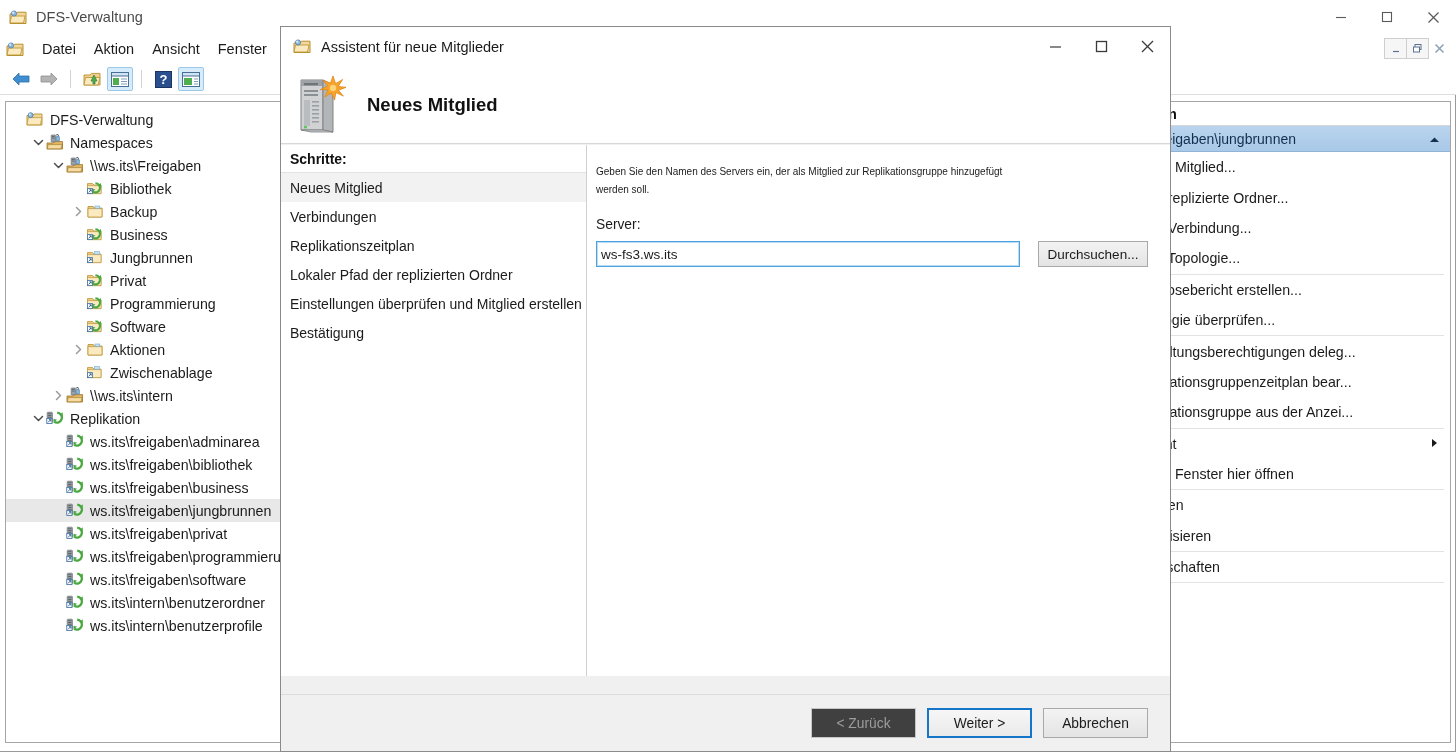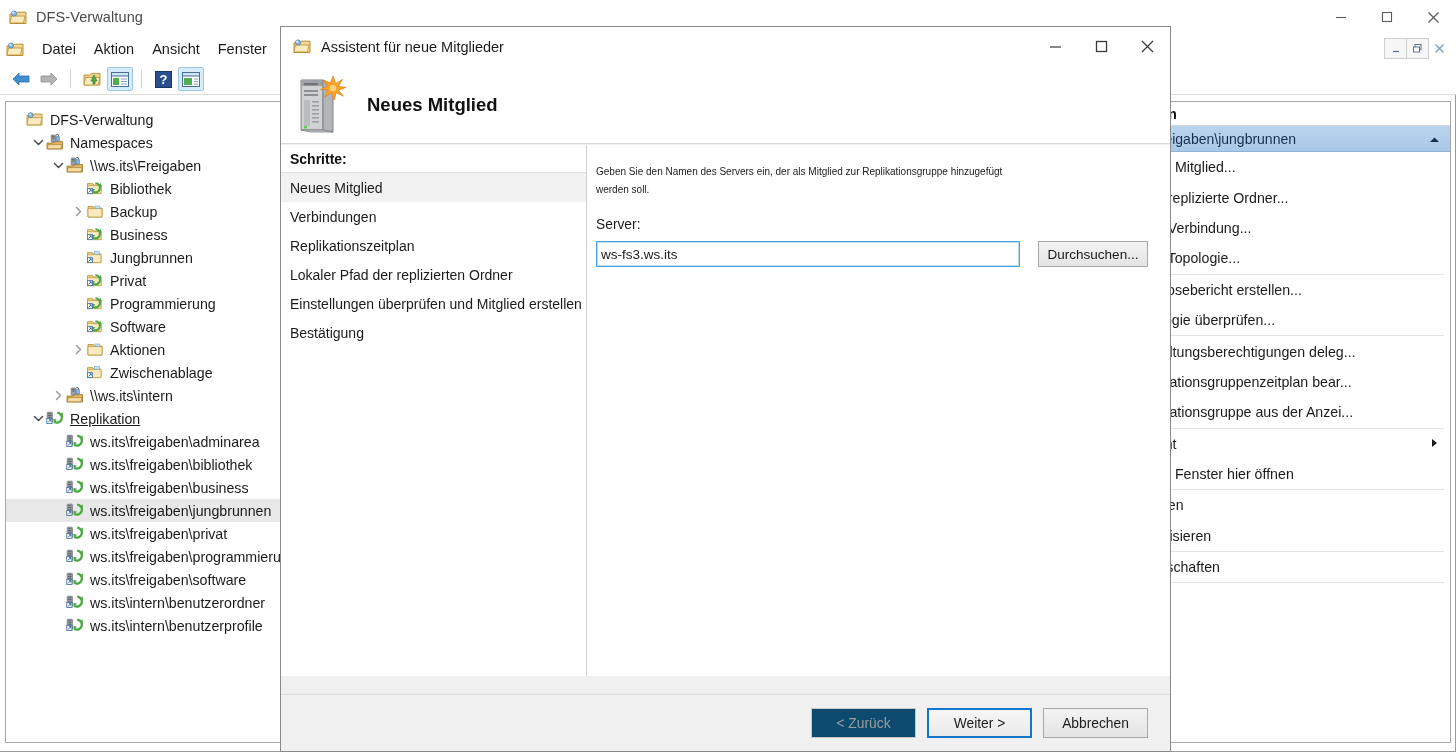--- a/index.html
+++ b/index.html
@@ -209,21 +209,21 @@
     position: absolute; left: 0; bottom: 57px; width: 889px; height: 18px;
     background: #f0f0f0;
   }
   .fbtn {
     width: 105px; height: 30px;
     font-family: "Liberation Sans", sans-serif; font-size: 13.8px; color: #1b1b1b;
     background: linear-gradient(to bottom,#f3f3f3,#e4e4e4);
     border: 1px solid #a9a9a9;
     cursor: default;
   }
-  .fbtn.disabled { color: #9d9d9d; background: #0c4a6e; border-color: #c6c6c6; }
+  .fbtn.disabled { color: #9d9d9d; background: #404040; border-color: #c6c6c6; }
   .fbtn.default { border: 2px solid #1575c8; background: linear-gradient(to bottom,#f7f7f7,#eaeaea); }
 
   
   .ico { display: block; }
 </style>
 </head>
 <body>
 
 <div class="app">
 
@@ -513,21 +513,21 @@
                 <path d="M1 9 L7 9 L8.2 7.6 L16.5 7.6 L16.5 15 L1 15 Z" fill="#e3b562" stroke="#9a7322" stroke-width="0.8"></path>
                 <path d="M2.2 10.6 L16.2 10.6 L14.8 14.8 L1.2 14.8 Z" fill="#f6dca3" stroke="#9a7322" stroke-width="0.6"></path>
                 <rect x="5.2" y="1" width="4.2" height="7" rx="0.6" fill="#9aa1a7" stroke="#6a7177" stroke-width="0.7"></rect>
                 <rect x="6" y="2" width="2.6" height="0.9" fill="#5f666b"></rect>
                 <rect x="6" y="3.6" width="2.6" height="0.9" fill="#5f666b"></rect>
                 <rect x="10" y="2.6" width="3.4" height="4.4" rx="0.5" fill="#8fb8dd" stroke="#4c7ca8" stroke-width="0.7"></rect>
                 <path d="M9.8 1.2 L12 0.4 L12.6 2.2" fill="none" stroke="#4a4f54" stroke-width="0.9"></path>
               </svg></span>
             <span class="tree-label">\\ws.its\intern</span>
           </div>
-          <div class="tree-row" style="padding-left: 24px; text-decoration: underline;">
+          <div class="tree-row" style="padding-left: 24px;">
             <span class="tree-chev">
               <svg width="11" height="11" viewBox="0 0 11 11">
                 <path d="M1.5 3.5 L5.5 7.5 L9.5 3.5" fill="none" stroke="#4d4d4d" stroke-width="1.5" stroke-linecap="round" stroke-linejoin="round"></path>
               </svg>
             </span>
             <span class="tree-icon"><svg width="18" height="17" viewBox="0 0 18 17">
                 <rect x="1.2" y="2.2" width="5.2" height="10.6" rx="0.7" fill="#9aa1a7" stroke="#6a7177" stroke-width="0.7"></rect>
                 <rect x="2.1" y="3.2" width="3.4" height="1" fill="#5f666b"></rect>
                 <rect x="2.1" y="5" width="3.4" height="1" fill="#5f666b"></rect>
                 <rect x="2.1" y="6.8" width="3.4" height="1" fill="#5f666b"></rect>

